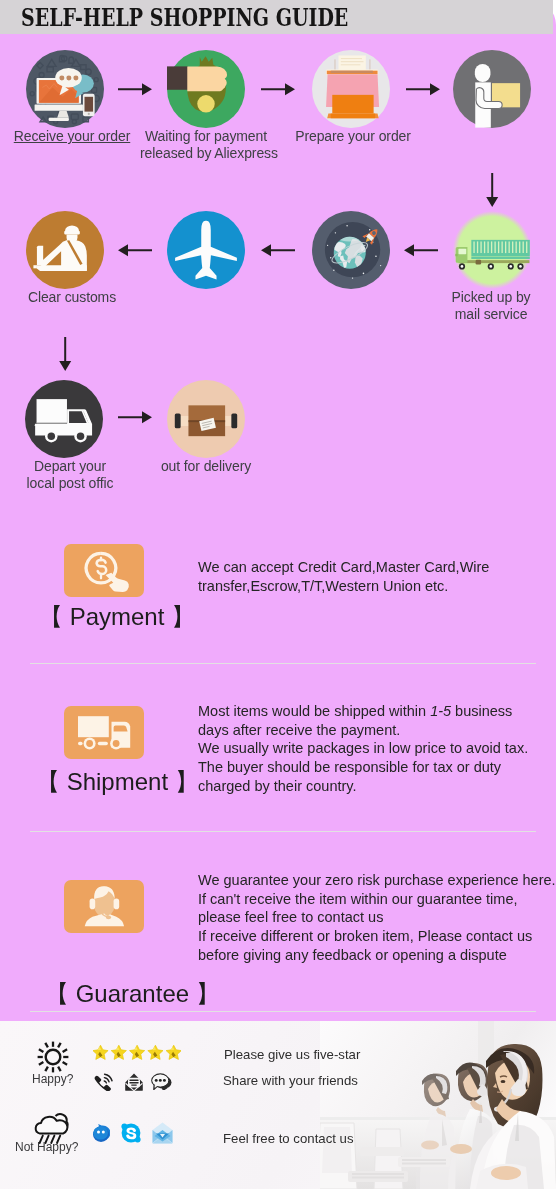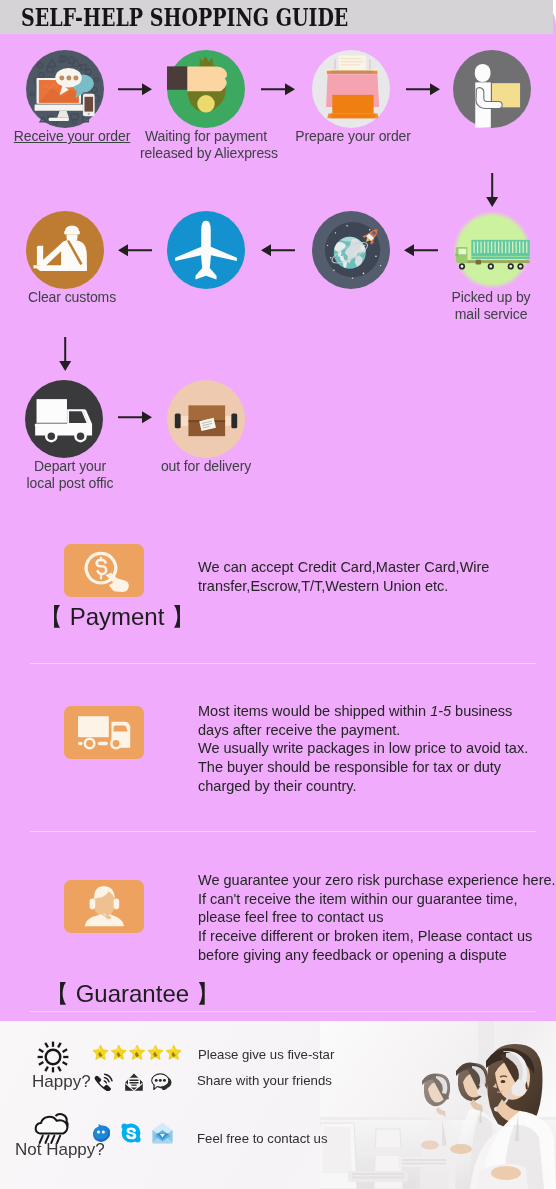--- a/index.html
+++ b/index.html
@@ -25,22 +25,22 @@
              letter-spacing:0;}
   .body-txt{position:absolute;font-size:14.5px;color:#252525;line-height:18.7px;
             white-space:pre-line;letter-spacing:0;}
   .divider{position:absolute;height:1px;background:#e3e1e2;}
 
   
   .footer{position:absolute;left:0;top:1021px;width:556px;height:168px;
     background:linear-gradient(120deg,#faf7f9 0%,#f8f5f8 30%,#f6f3f6 55%,#fbf9fb 100%);
     overflow:hidden;}
   .photo-wrap{position:absolute;right:0;top:0;width:236px;height:168px;overflow:hidden;}
-  .f-txt{position:absolute;font-size:13.2px;color:#2e2e2e;white-space:nowrap;letter-spacing:0;}
-  .f-mood{position:absolute;font-size:17px;color:#39393b;white-space:nowrap;letter-spacing:0;}
+  .f-txt{position:absolute;font-size:13.2px;color:#2e2e2e;white-space:nowrap;letter-spacing:0;margin-left:26px;}
+  .f-mood{position:absolute;font-size:12px;color:#39393b;white-space:nowrap;letter-spacing:0;}
 </style>
 </head>
 <body>
 
 <div class="page">
 
   <div class="title-bar">
     <div class="t">SELF-HELP SHOPPING GUIDE</div>
   </div>
 
@@ -387,20 +387,21 @@
       <path d="M47.5 15.8 h13 a6 6 0 0 1 5.7 4.6 v21.4 h-18.7 z" fill="#fdf3e6"></path>
       <path d="M51.5 19.5 h8.5 a2.5 2.5 0 0 1 2.2 1.5 l1.4 4.5 h-14 v-4 a2 2 0 0 1 1.9 -2z" fill="#eda35f"></path>
       <circle cx="25.6" cy="37.5" r="6" fill="#fdf3e6"></circle>
         <circle cx="25.6" cy="37.5" r="3.4" fill="#eda35f"></circle>
       <circle cx="52.1" cy="37.5" r="6" fill="#fdf3e6"></circle>
         <circle cx="52.1" cy="37.5" r="3.4" fill="#eda35f"></circle>
       <rect x="33.8" y="35.8" width="10.1" height="3.4" rx="1.7" fill="#fdf3e6"></rect>
       <rect x="14" y="35.8" width="4.6" height="3.4" rx="1.7" fill="#fdf3e6"></rect>
     </svg>
   </div>
+  <div class="badge-lbl" style="left:36px;top:766px;">【 Shipment 】</div>
   <div class="body-txt" style="left:198px;top:702px;width:360px;"><span>Most items would be shipped within </span><i>1-5</i><span> business
 days after receive the payment.
 We usually write packages in low price to avoid tax.
 The buyer should be responsible for tax or duty
 charged by their country.</span></div>
   <div class="divider" style="left:30px;top:831px;width:506px;"></div>
 
   <div class="badge" style="left:64px;top:880px;width:80px;height:53px;">
     <svg width="80" height="53" viewBox="0 0 80 53">
 

